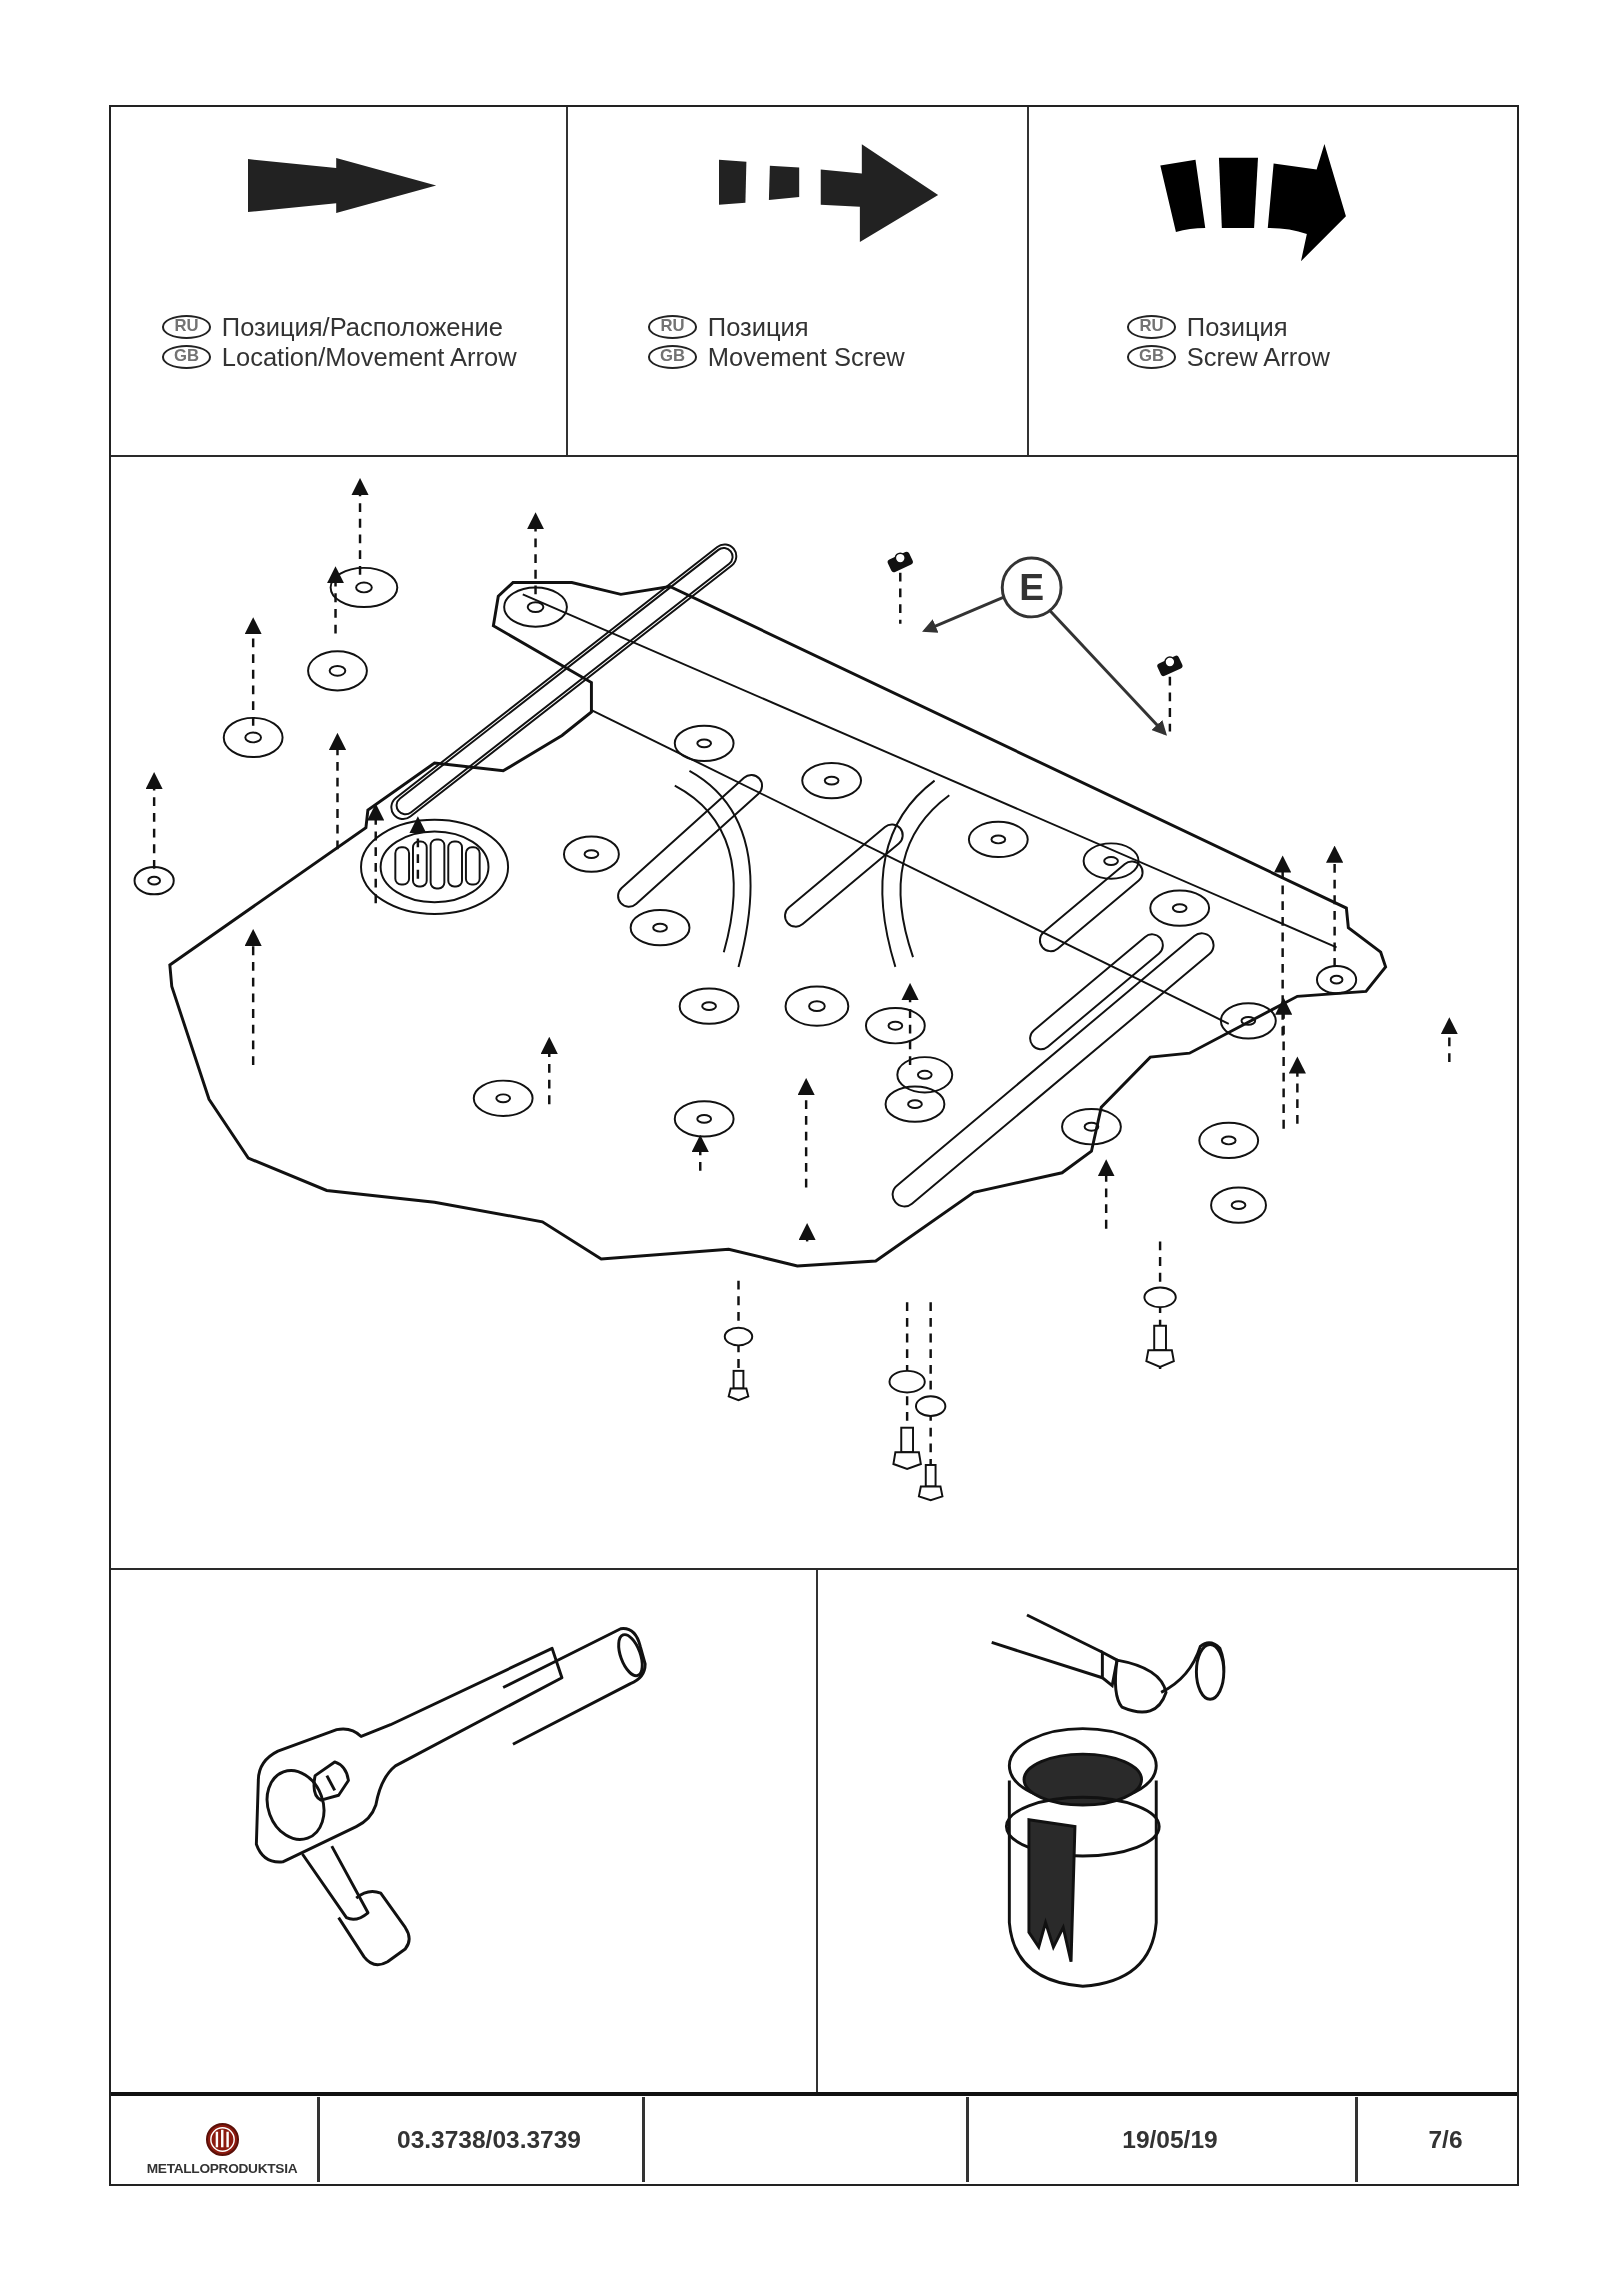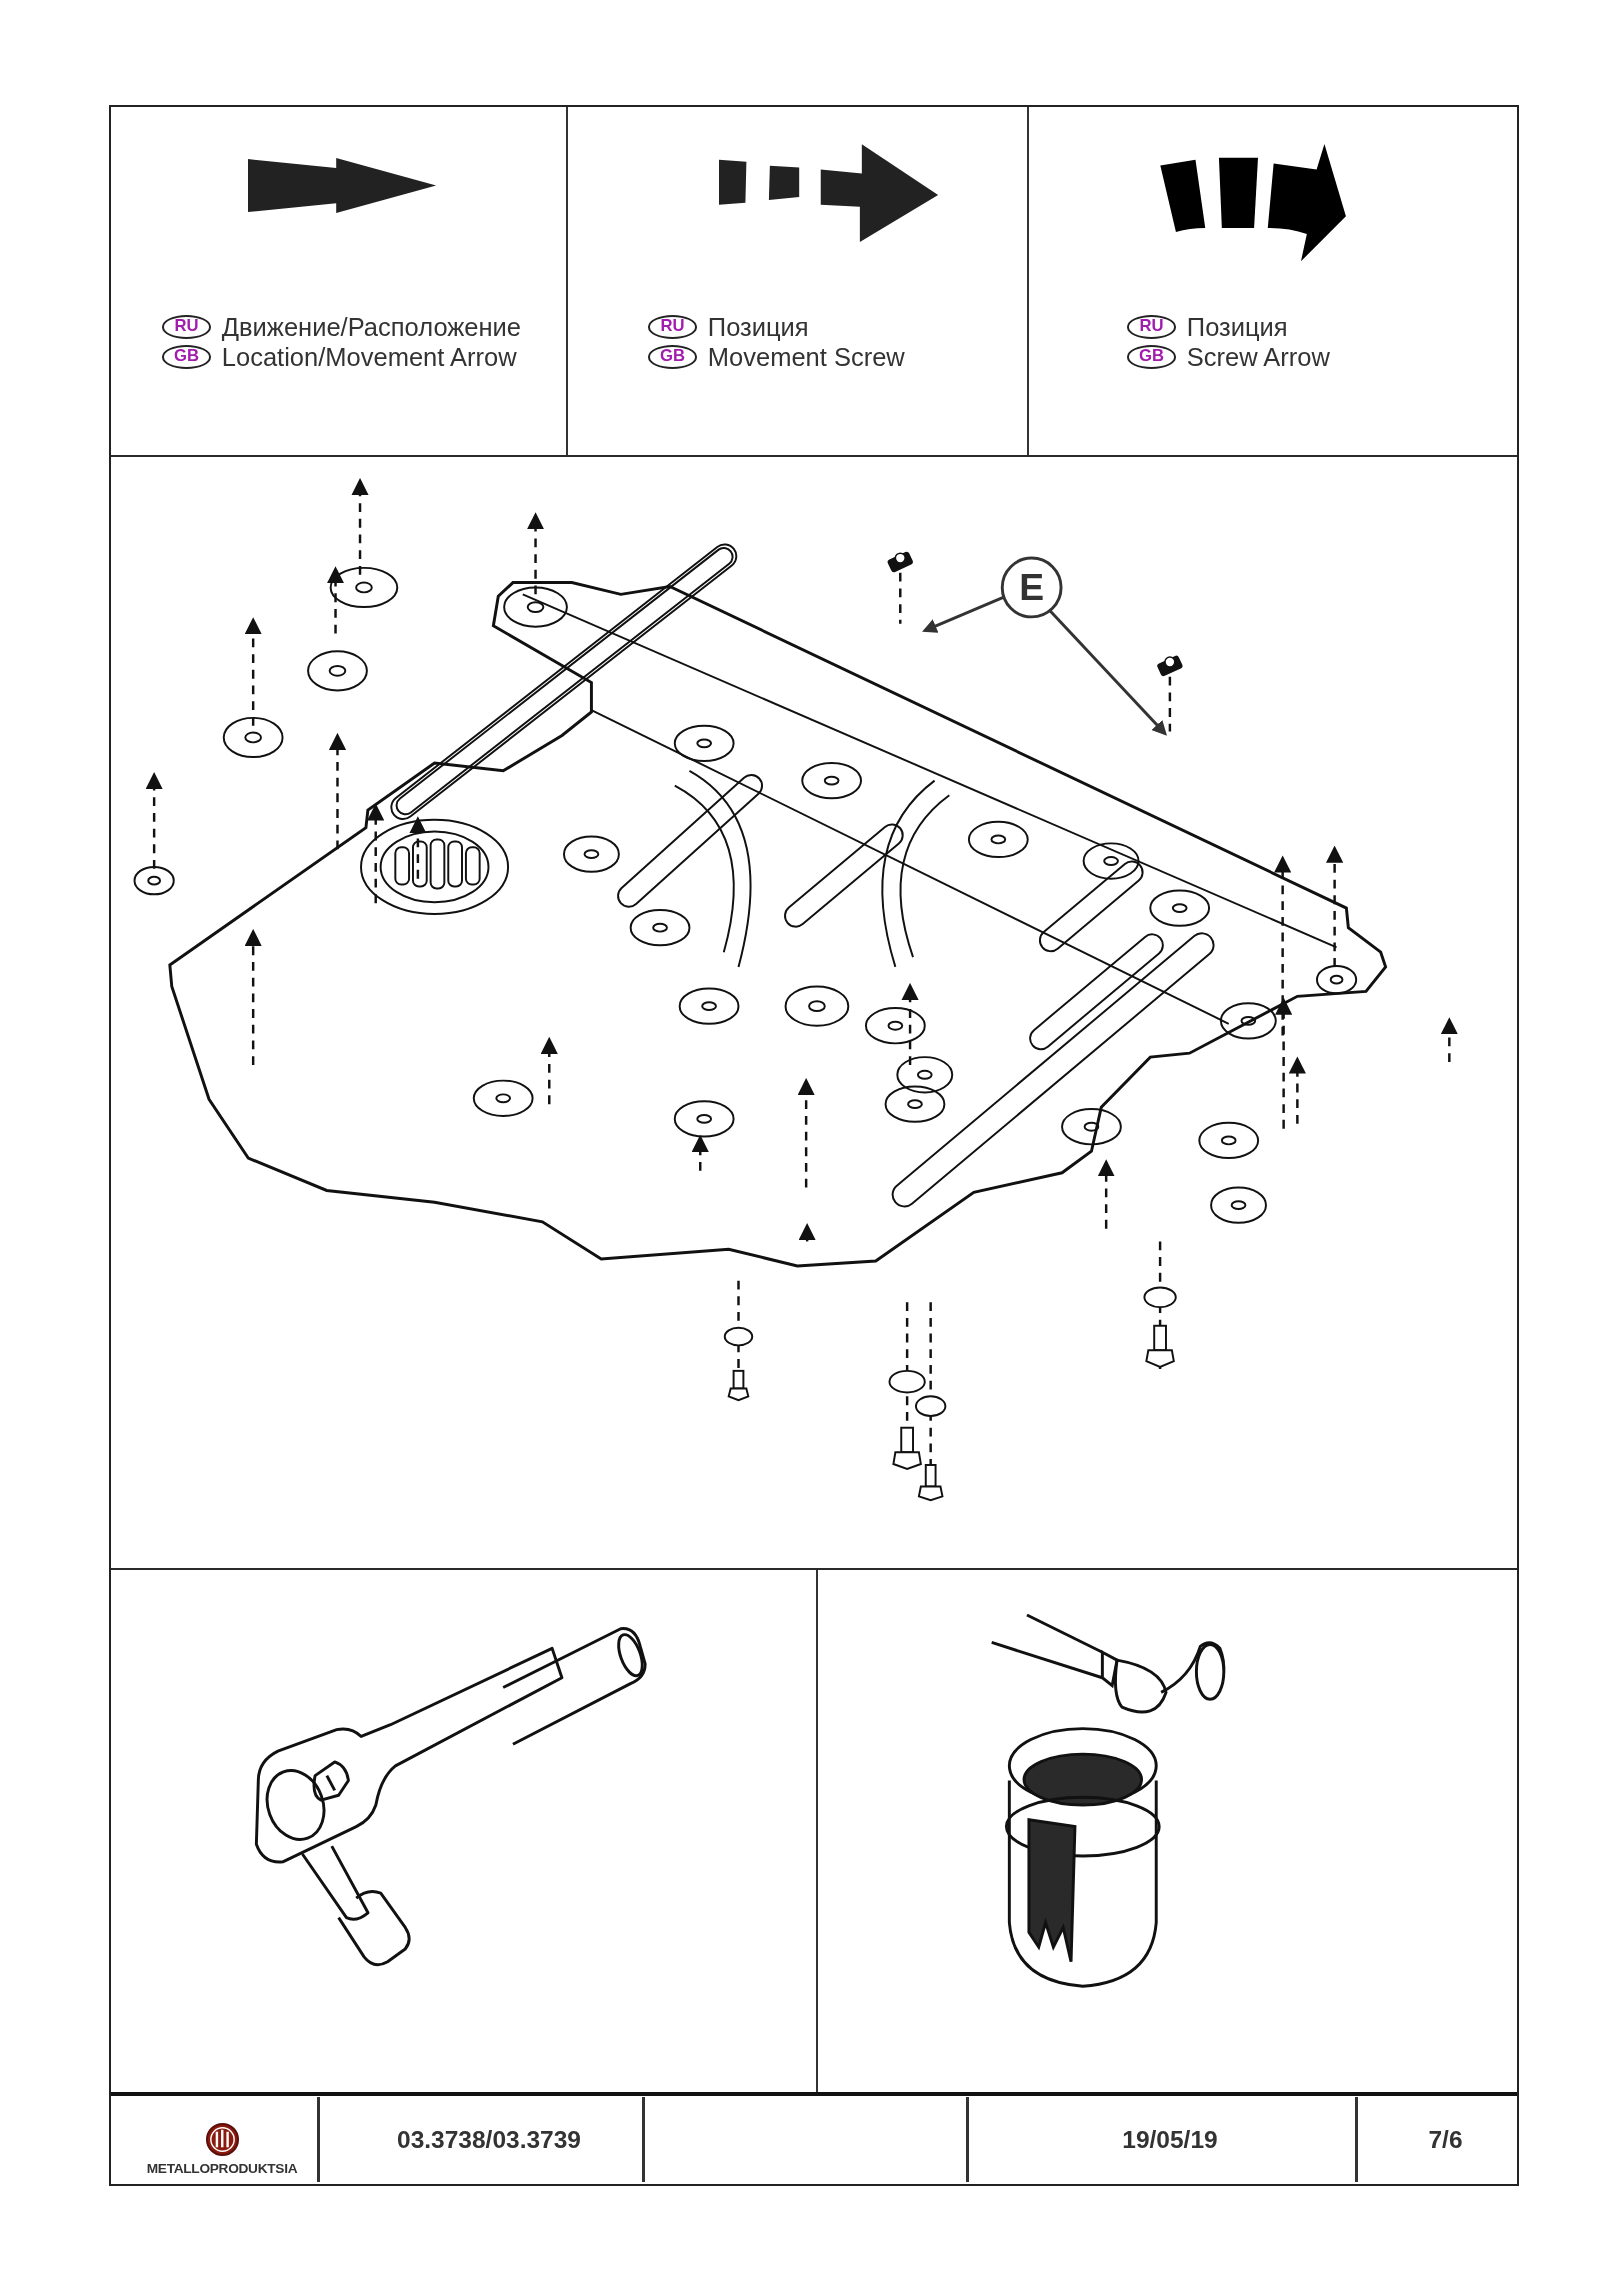--- a/index.html
+++ b/index.html
@@ -4,21 +4,21 @@
   <style>
     html, body { margin: 0; padding: 0; background: #ffffff; }
     body { width: 1620px; height: 2291px; position: relative; font-family: "Liberation Sans", sans-serif; color: #222; }
     .frame { position: absolute; left: 109px; top: 105px; width: 1410px; height: 2081px; border: 2.9px solid #222; box-sizing: border-box; }
     .row-top { position: absolute; left: 0; top: 0; width: 100%; height: 350px; border-bottom: 2.9px solid #2a2a2a; box-sizing: border-box; display: flex; }
     .legend-cell { position: relative; height: 100%; box-sizing: border-box; }
     .legend-cell + .legend-cell { border-left: 2px solid #333; }
     .legend-cell svg.arrow { position: absolute; }
     .legend-text { position: absolute; font-size: 25.5px; line-height: 30px; color: #333; }
     .legend-line { display: flex; align-items: center; white-space: nowrap; }
-    .badge { display: inline-block; width: 49px; height: 23.5px; border: 2.9px solid #222; border-radius: 50%; box-sizing: border-box; font-weight: bold; font-size: 16.7px; line-height: 18.6px; text-align: center; margin-right: 10.8px; color: #a21caf; }
+    .badge { display: inline-block; width: 49px; height: 23.5px; border: 2.9px solid #222; border-radius: 50%; box-sizing: border-box; font-weight: bold; font-size: 16.7px; line-height: 18.6px; text-align: center; margin-right: 10.8px; color: #737373; }
     .row-diagram { position: absolute; left: 0; top: 350px; width: 100%; height: 1113px; border-bottom: 2.9px solid #2a2a2a; box-sizing: border-box; }
     .row-diagram svg { position: absolute; left: 0; top: 0; }
     .row-tools { position: absolute; left: 0; top: 1463px; width: 100%; height: 526px; display: flex; border-bottom: 4.9px solid #111; box-sizing: border-box; }
     .tool-cell { position: relative; height: 100%; box-sizing: border-box; }
     .tool-cell + .tool-cell { border-left: 2px solid #333; }
     .footer { position: absolute; left: 0; top: 1990px; width: 100%; height: 85px; display: flex; }
     .f-cell { height: 100%; display: flex; align-items: center; justify-content: center; font-weight: bold; font-size: 24.5px; color: #333; box-sizing: border-box; padding-left: 16px; }
     .f-cell + .f-cell { border-left: 3.9px solid #333; }
     .logo-cell { flex-direction: column; justify-content: flex-end; padding-bottom: 5.9px; }
     .logo-text { font-weight: bold; font-size: 13.7px; letter-spacing: -0.3px; color: #333; margin-top: 3.9px; }
@@ -29,21 +29,21 @@
 <div class="frame">
 
   <div class="row-top">
     <div class="legend-cell" style="width:455px">
       <svg class="arrow" style="left:137px;top:51px" width="196" height="61" viewBox="0 0 200 62">
         <polygon points="0,1 90,10 90,0 192,28 90,56 90,46 0,55" fill="#222"></polygon>
       </svg>
       <div class="legend-text" style="left:51px;top:205px">
         <div class="legend-line">
             <span class="badge">RU</span>
-            <span>Движение/Расположение</span>
+            <span>Позиция/Расположение</span>
           </div>
         <div class="legend-line">
             <span class="badge">GB</span>
             <span>Location/Movement Arrow</span>
           </div>
       </div>
     </div>
     <div class="legend-cell" style="width:461px">
       <svg class="arrow" style="left:151px;top:37px" width="225" height="102" viewBox="0 0 230 104">
         <polygon points="0,16 28,18 27,60 0,62" fill="#222"></polygon>

